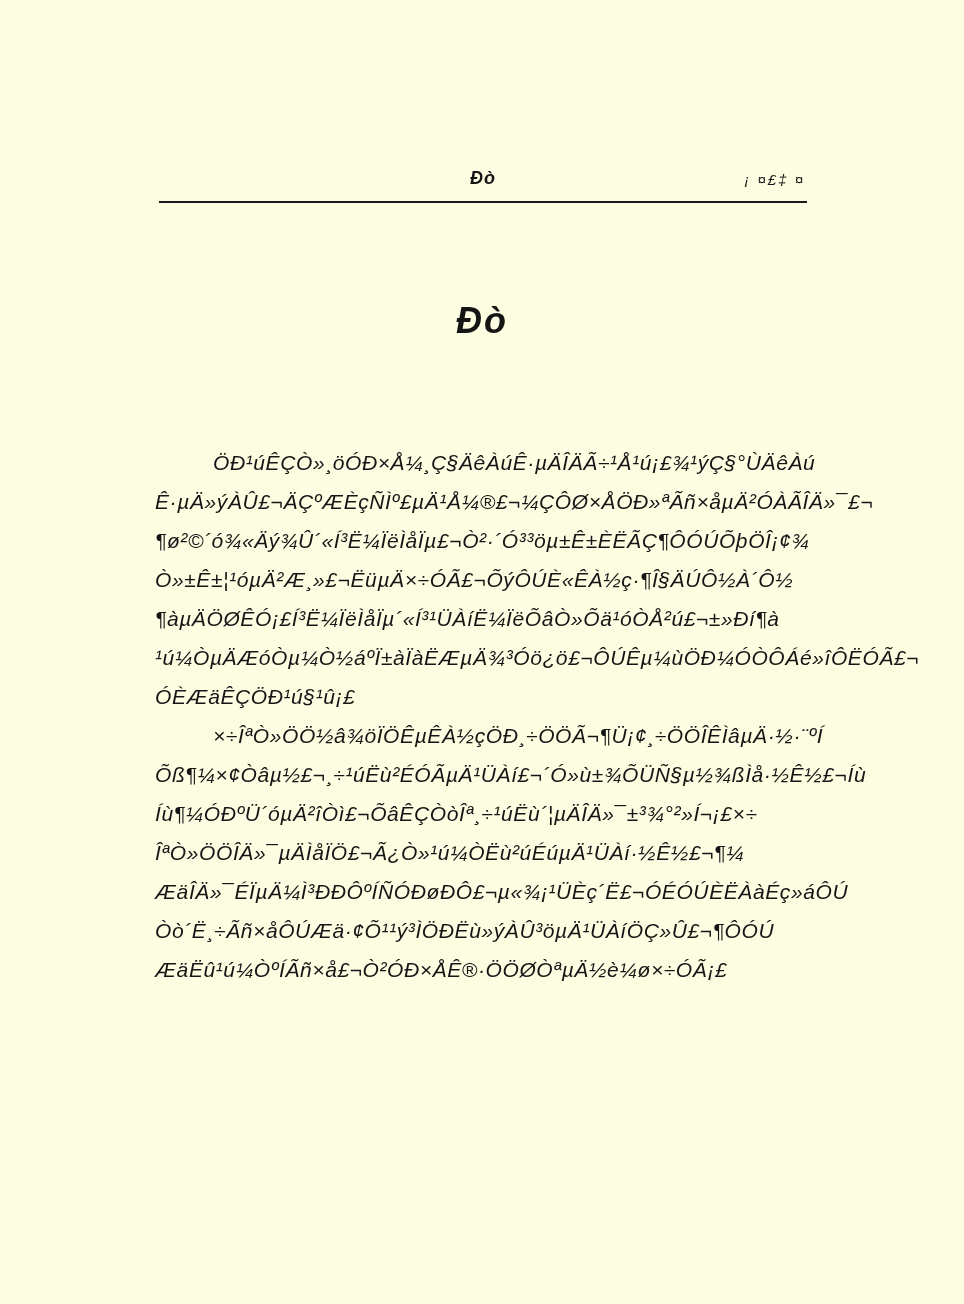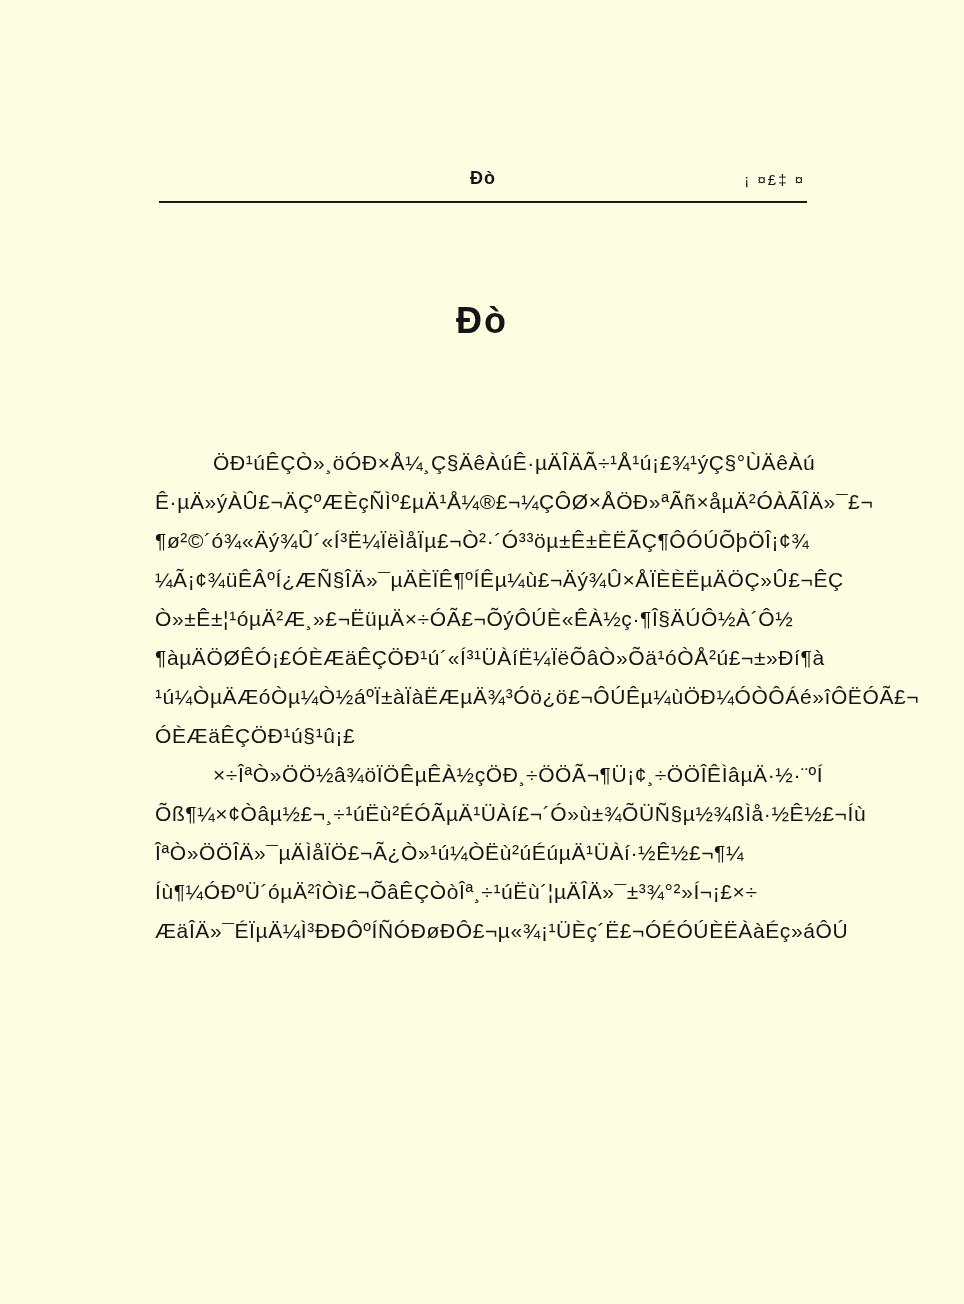--- a/index.html
+++ b/index.html
@@ -5,21 +5,21 @@
   html, body { margin: 0; padding: 0; }
   body {
     width: 964px;
     height: 1304px;
     background: #fdfde2;
     position: relative;
     font-family: "Liberation Sans", sans-serif;
     color: #151515;
     overflow: hidden;
   }
-  .page { position: absolute; inset: 0; }
+  .page { position: absolute; inset: 0; font-style: italic; }
   .header-row {
     position: absolute;
     top: 168px;
     left: 159px;
     width: 648px;
     height: 26px;
   }
   .header-center {
     position: absolute;
     left: 0; right: 0;
@@ -82,30 +82,31 @@
   <div class="header-rule"></div>
 
   <div class="doc-title">Ðò</div>
 
   <div class="body-text">
 
     <div>
       <div class="line indent">ÖÐ¹úÊÇÒ»¸öÓÐ×Å¼¸Ç§ÄêÀúÊ·µÄÎÄÃ÷¹Å¹ú¡£¾¹ýÇ§°ÙÄêÀú</div>
       <div class="line">Ê·µÄ»ýÀÛ£¬ÄÇºÆÈçÑÌº£µÄ¹Å¼®£¬¼ÇÔØ×ÅÖÐ»ªÃñ×åµÄ²ÓÀÃÎÄ»¯£¬</div>
       <div class="line">¶ø²©´ó¾«Äý¾Û´«Í³Ë¼ÏëÌåÏµ£¬Ò²·´Ó³³öµ±Ê±ÈËÃÇ¶ÔÓÚÕþÖÎ¡¢¾</div>
-      <div class="line">¼Ã¡¢¾üÊÂºÍ¿ÆÑ§ÎÄ»¯µÄÈÏÊ¶ºÍÊµ¼ù£¬Äý¾Û×ÅÏÈÈËµÄÖÇ»Û£¬ÊÇ</div>
       <div class="line">Ò»±Ê±¦¹óµÄ²Æ¸»£¬ËüµÄ×÷ÓÃ£¬ÕýÔÚÈ«ÊÀ½ç·¶Î§ÄÚÔ½À´Ô½</div>
-      <div class="line">¶àµÄÖØÊÓ¡£ÓÈÆäÊÇÖÐ¹ú´«Í³¹ÜÀíË¼ÏëÕâÒ»Õä¹óÒÅ²ú£¬±»Ðí¶à</div>
+      <div class="line">¶àµÄÖØÊÓ¡£Í³Ë¼ÏëÌåÏµ´«Í³¹ÜÀíË¼ÏëÕâÒ»Õä¹óÒÅ²ú£¬±»Ðí¶à</div>
       <div class="line">¹ú¼ÒµÄÆóÒµ¼Ò½áºÏ±àÏàËÆµÄ¾³Óö¿ö£¬ÔÚÊµ¼ùÖÐ¼ÓÒÔÁé»îÔËÓÃ£¬</div>
       <div class="line">ÓÈÆäÊÇÖÐ¹ú§¹û¡£</div>
     </div>
 
     <div>
       <div class="line indent">×÷ÎªÒ»ÖÖ½â¾öÏÖÊµÊÀ½çÖÐ¸÷ÖÖÃ¬¶Ü¡¢¸÷ÖÖÎÊÌâµÄ·½·¨ºÍ</div>
       <div class="line">Õß¶¼×¢Òâµ½£¬¸÷¹úËù²ÉÓÃµÄ¹ÜÀí£¬´Ó»ù±¾ÕÜÑ§µ½¾ßÌå·½Ê½£¬Íù</div>
+      <div class="line">Íù¶¼ÓÐºÜ´óµÄ²îÒì£¬ÕâÊÇÒòÎª¸÷¹úËù´¦µÄÎÄ»¯±³¾°²»Í¬¡£×÷</div>
       <div class="line">ÎªÒ»ÖÖÎÄ»¯µÄÌåÏÖ£¬Ã¿Ò»¹ú¼ÒËù²úÉúµÄ¹ÜÀí·½Ê½£¬¶¼</div>
-      <div class="line">Íù¶¼ÓÐºÜ´óµÄ²îÒì£¬ÕâÊÇÒòÎª¸÷¹úËù´¦µÄÎÄ»¯±³¾°²»Í¬¡£×÷</div>
       <div class="line">ÆäÎÄ»¯ÉÏµÄ¼Ì³ÐÐÔºÍÑÓÐøÐÔ£¬µ«¾¡¹ÜÈç´Ë£¬ÓÉÓÚÈËÀàÉç»áÔÚ</div>
+      <div class="line">Òò´Ë¸÷Ãñ×åÔÚÆä·¢Õ¹¹ý³ÌÖÐËù»ýÀÛ³öµÄ¹ÜÀíÖÇ»Û£¬¶ÔÓÚ</div>
+      <div class="line">ÆäËû¹ú¼ÒºÍÃñ×å£¬Ò²ÓÐ×ÅÊ®·ÖÖØÒªµÄ½è¼ø×÷ÓÃ¡£</div>
     </div>
 
   </div>
 
 </div>
 
 </body></html>

